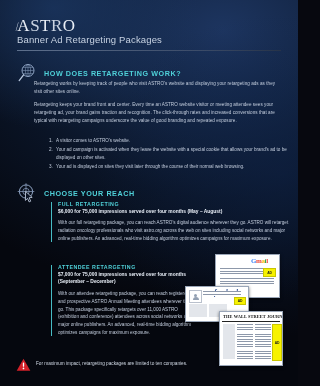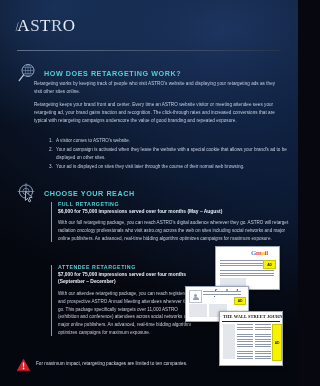--- a/index.html
+++ b/index.html
@@ -247,20 +247,21 @@
     padding-top: 2px;
   }
 </style>
 </head>
 <body>
 
 <div id="page">
 
   <div class="header">
     <div class="logo"><span class="swoosh">⁄</span><span class="lt">A</span><span class="md">S</span><span class="lt">T</span><span class="md">R</span><span class="lt">O</span></div>
+    <div class="subtitle">Banner Ad Retargeting Packages</div>
     <div class="header-rule"></div>
   </div>
 
   <div class="section-head" style="left:16px; top:62px;">
     <div class="sec-icon">
       <svg width="22" height="22" viewBox="0 0 22 22">
         <circle cx="12" cy="8.5" r="6" fill="none" stroke="#8fa4c4" stroke-width="1"></circle>
         <ellipse cx="12" cy="8.5" rx="2.6" ry="6" fill="none" stroke="#8fa4c4" stroke-width="0.5"></ellipse>
         <line x1="6" y1="8.5" x2="18" y2="8.5" stroke="#8fa4c4" stroke-width="0.5"></line>
         <line x1="6.8" y1="5.4" x2="17.2" y2="5.4" stroke="#8fa4c4" stroke-width="0.5"></line>
@@ -301,21 +302,21 @@
     <div class="offer-price">$6,000 for 75,000 impressions served over four months (May – August)</div>
     <div class="offer-desc">With our full retargeting package, you can reach ASTRO's digital audience wherever they go. ASTRO will retarget radiation oncology professionals who visit astro.org across the web on sites including social networks and major online publishers. An advanced, real-time bidding algorithm optimizes campaigns for maximum exposure.</div>
   </div>
 
   <div class="offer" style="left:51px; top:264px; width:138px;">
     <div class="offer-title">ATTENDEE RETARGETING</div>
     <div class="offer-price">$7,000 for 75,000 impressions served over four months (September – December)</div>
     <div class="offer-desc">With our attendee retargeting package, you can reach registered and prospective ASTRO Annual Meeting attendees wherever they go. This package specifically retargets over 11,000 ASTRO (exhibition and conference) attendees across social networks and major online publishers. An advanced, real-time bidding algorithm optimizes campaigns for maximum exposure.</div>
   </div>
 
-  <div class="mock" style="left:215px; top:246px; width:63px; height:42px;">
+  <div class="mock" style="left:215px; top:254px; width:63px; height:42px;">
     <div class="gmail-logo" style="left:35px; top:2px;"><span class="c1">G</span><span class="c2">m</span><span class="c3">a</span><span class="c4">i</span><span class="c5">l</span></div>
     <div class="hatch" style="left:4px; top:13px; width:54px; height:7px;"></div>
     <div class="hatch" style="left:4px; top:23px; width:54px; height:6px;"></div>
     <div class="greybox" style="left:4px; top:31px; width:26px; height:9px;"></div>
     <div class="ad" style="left:47px; top:13px; width:11px; height:7px;">
         <span class="adtxt">AD</span>
       </div>
   </div>
 
   <div class="mock" style="left:185px; top:286px; width:62px; height:34px;">

